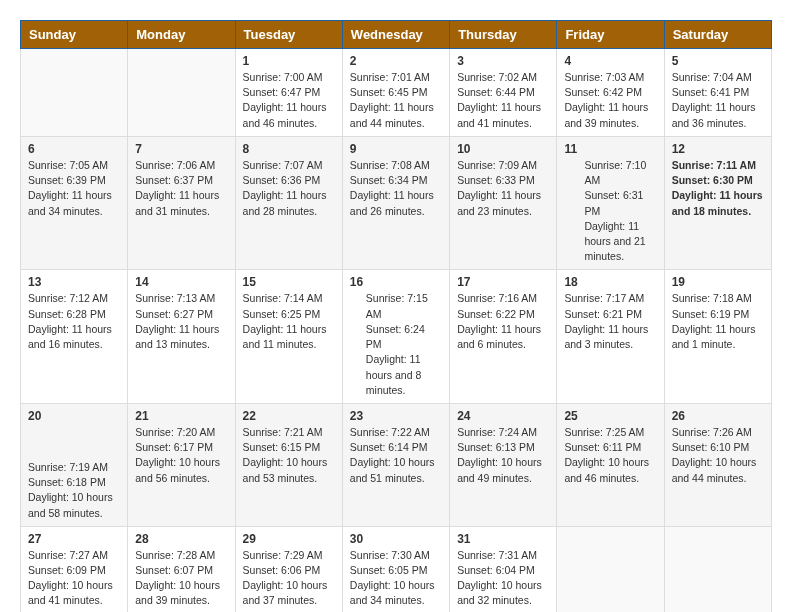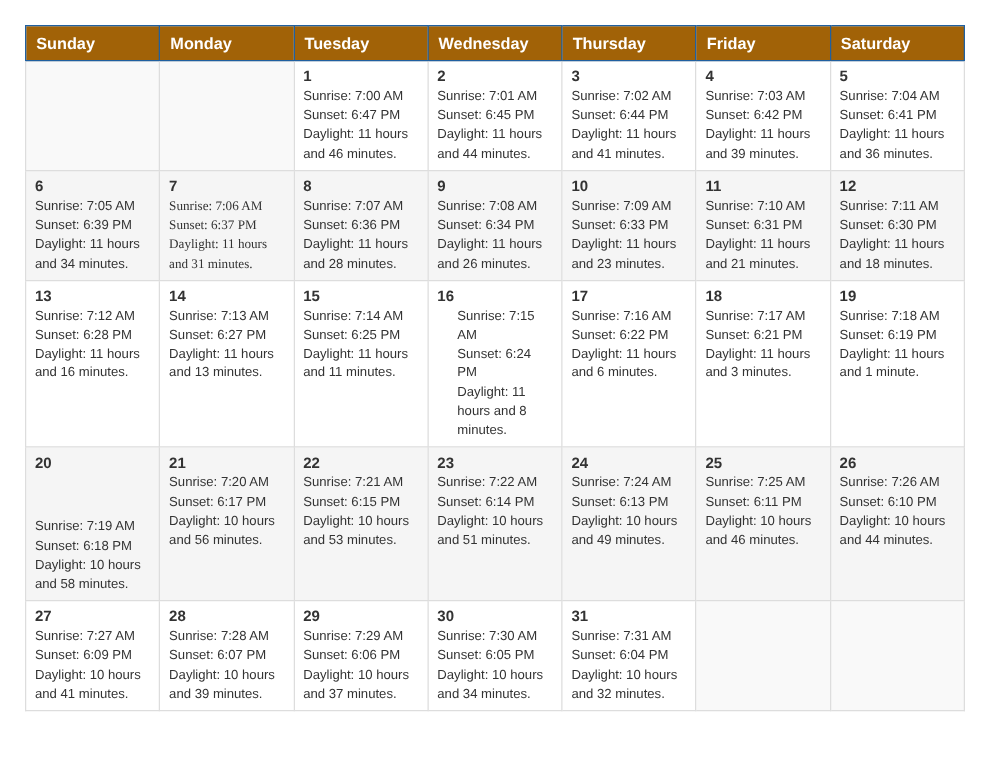--- a/index.html
+++ b/index.html
@@ -140,21 +140,21 @@
         </tr>
         <tr>
           <td>
             <span class="day-num">6</span>
             <div class="day-info" style="white-space: pre-line;">Sunrise: 7:05 AM
 Sunset: 6:39 PM
 Daylight: 11 hours and 34 minutes.</div>
           </td>
           <td>
             <span class="day-num">7</span>
-            <div class="day-info" style="white-space: pre-line; font-family: Liberation Serif, serif;">Sunrise: 7:06 AM
+            <div class="day-info" style="white-space: pre-line;">Sunrise: 7:06 AM
 Sunset: 6:37 PM
 Daylight: 11 hours and 31 minutes.</div>
           </td>
           <td>
             <span class="day-num">8</span>
             <div class="day-info" style="white-space: pre-line;">Sunrise: 7:07 AM
 Sunset: 6:36 PM
 Daylight: 11 hours and 28 minutes.</div>
           </td>
           <td>
@@ -164,27 +164,27 @@
 Daylight: 11 hours and 26 minutes.</div>
           </td>
           <td>
             <span class="day-num">10</span>
             <div class="day-info" style="white-space: pre-line;">Sunrise: 7:09 AM
 Sunset: 6:33 PM
 Daylight: 11 hours and 23 minutes.</div>
           </td>
           <td>
             <span class="day-num">11</span>
-            <div class="day-info" style="white-space: pre-line;">Sunrise: 7:10 AM
+            <div class="day-info" style="white-space: pre-line; margin-left: 20px;">Sunrise: 7:10 AM
 Sunset: 6:31 PM
 Daylight: 11 hours and 21 minutes.</div>
           </td>
           <td>
             <span class="day-num">12</span>
-            <div class="day-info" style="white-space: pre-line;">Sunrise: 7:11 AM
+            <div class="day-info" style="white-space: pre-line; font-weight: bold;">Sunrise: 7:11 AM
 Sunset: 6:30 PM
 Daylight: 11 hours and 18 minutes.</div>
           </td>
         </tr>
         <tr>
           <td>
             <span class="day-num">13</span>
             <div class="day-info" style="white-space: pre-line;">Sunrise: 7:12 AM
 Sunset: 6:28 PM
 Daylight: 11 hours and 16 minutes.</div>

